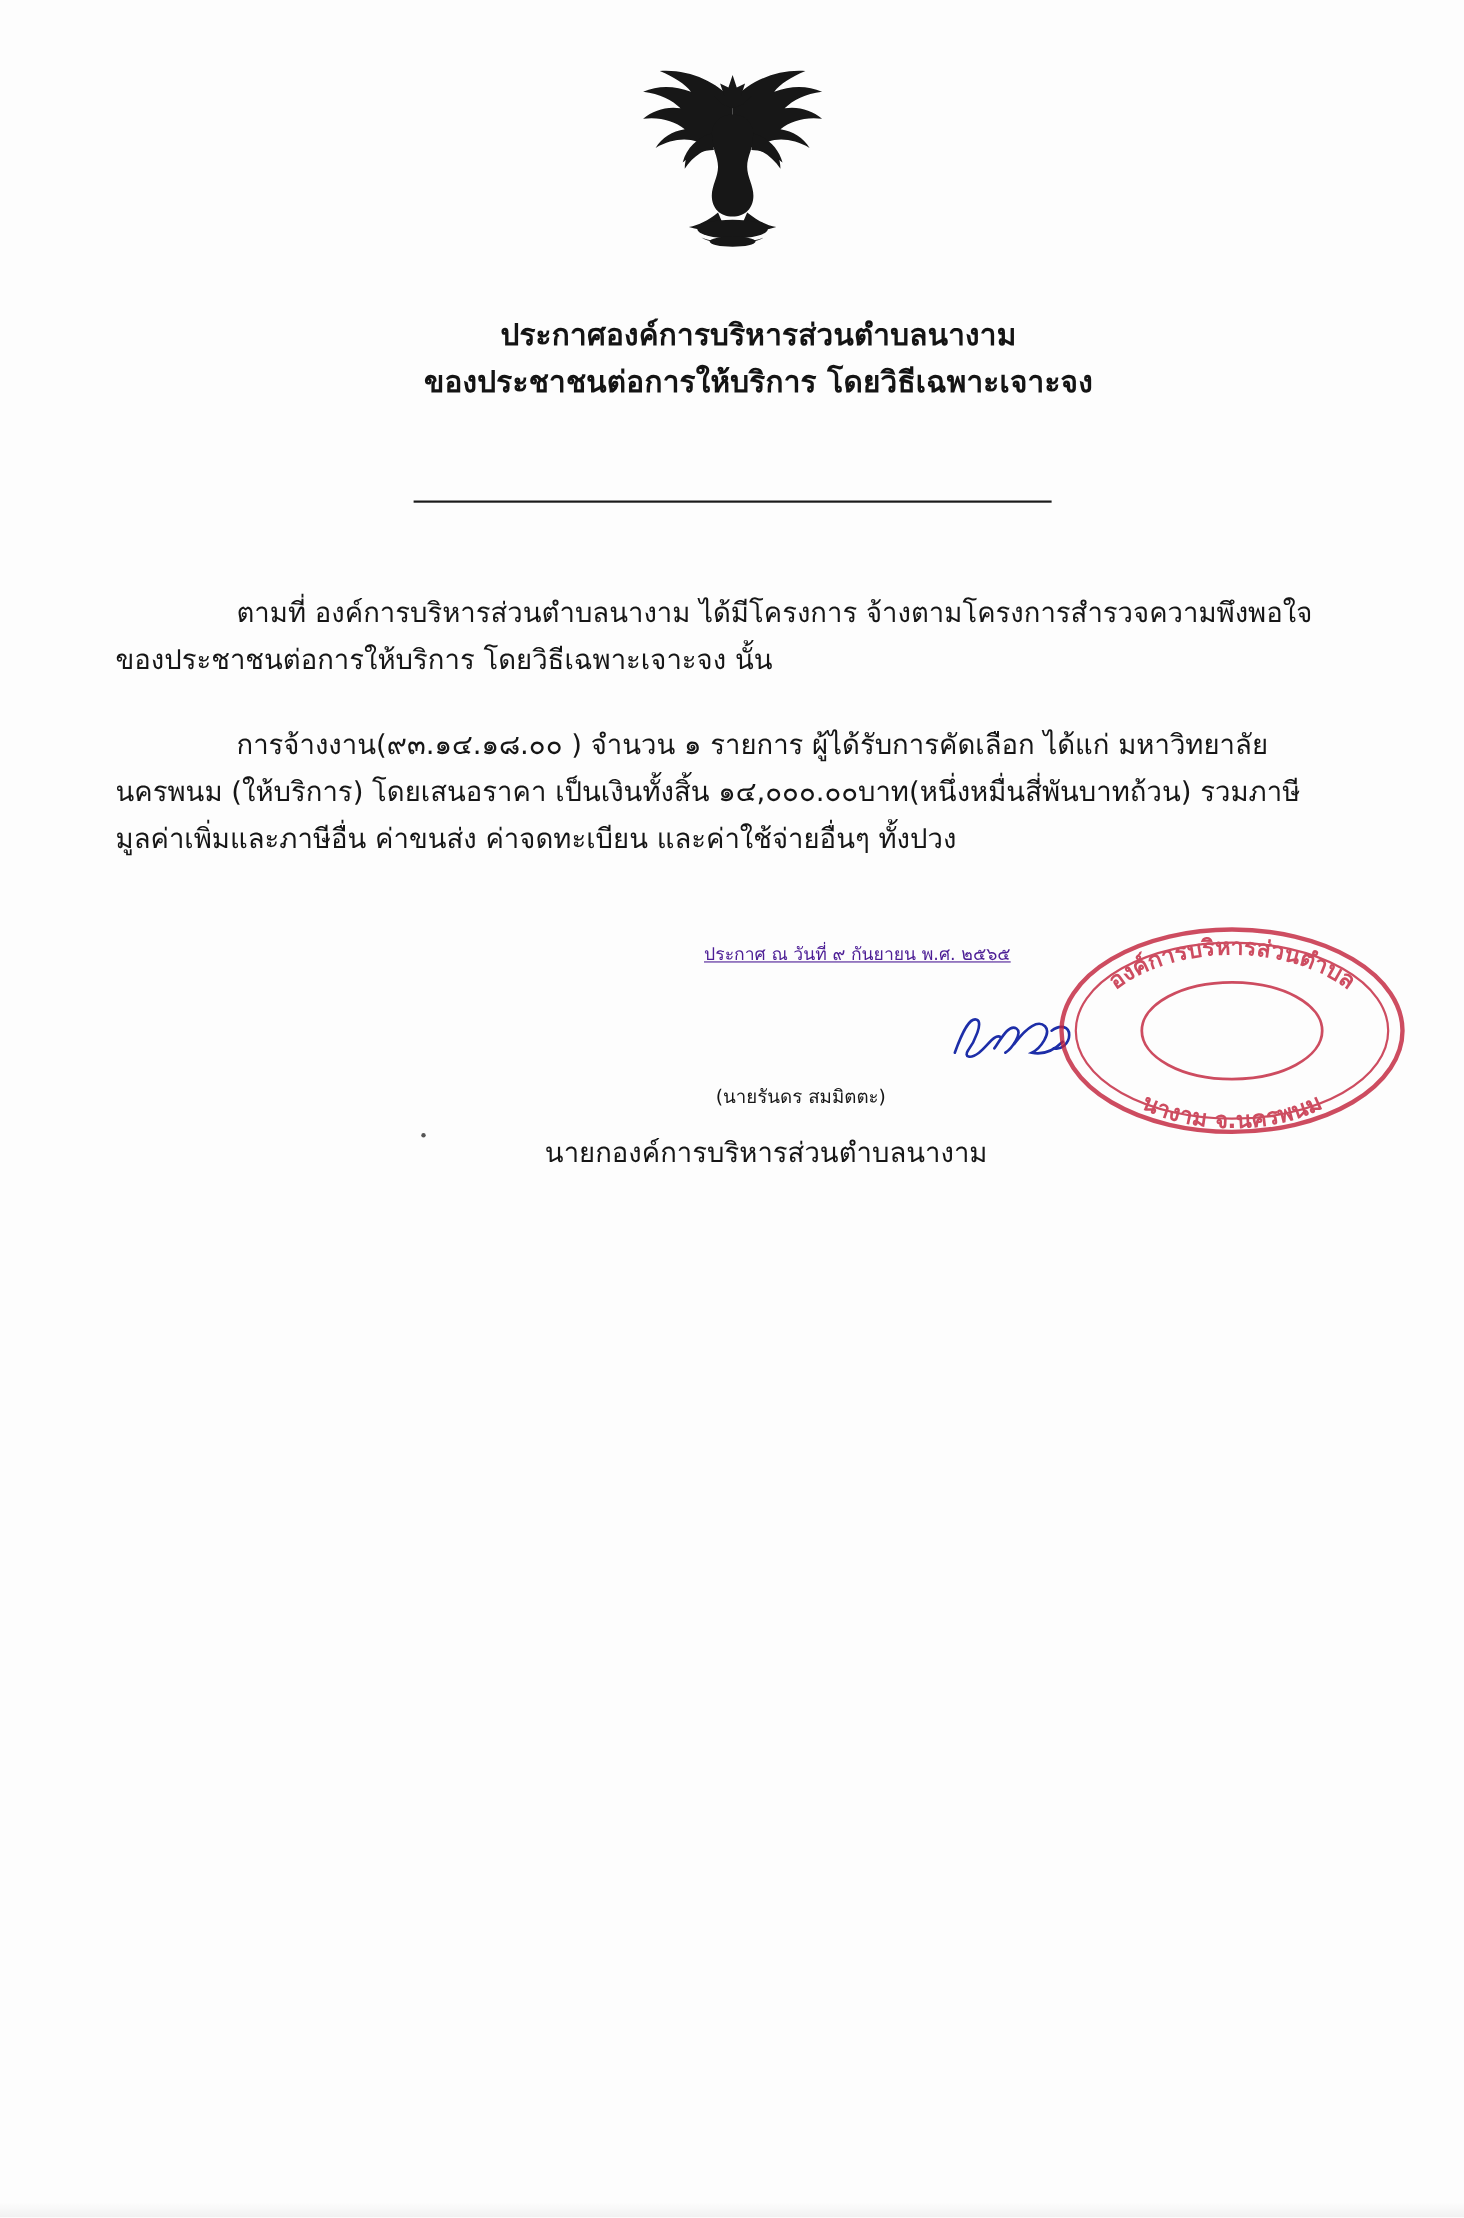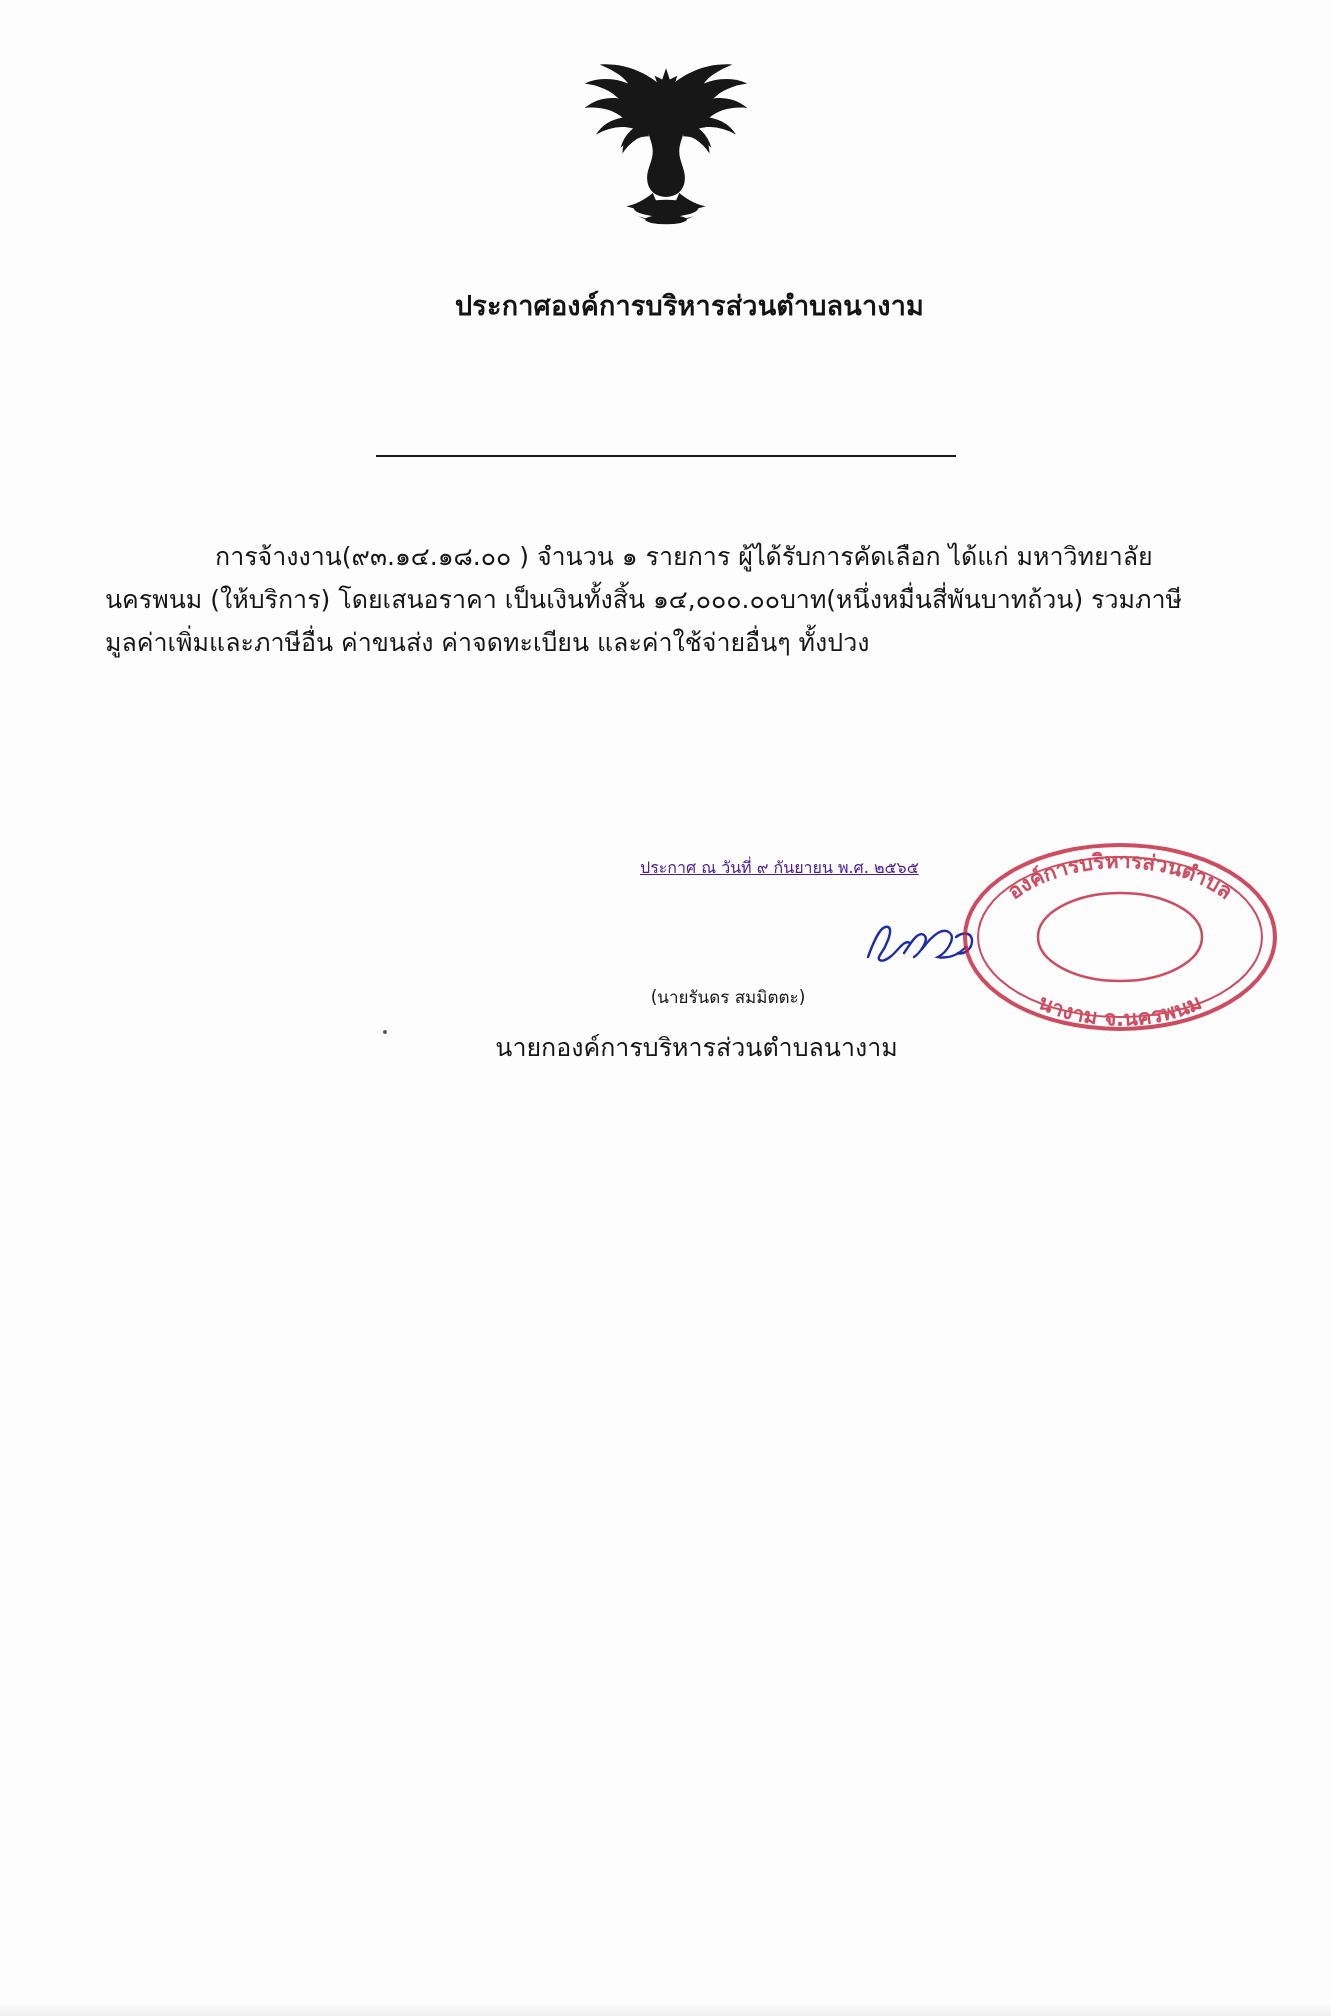--- a/index.html
+++ b/index.html
@@ -191,24 +191,26 @@
         <path d="M114 146 C124 154 132 158 142 160 C130 164 118 164 108 160 Z"></path>
         <ellipse cx="100" cy="162" rx="34" ry="9"></ellipse>
         <path d="M70 170 C82 178 118 178 130 170 C118 176 82 176 70 170 Z"></path>
         <ellipse cx="100" cy="174" rx="22" ry="5"></ellipse>
       </g>
     </svg>
   </div>
 
   <div class="heading">
     <span class="line">ประกาศองค์การบริหารส่วนตำบลนางาม</span>
+    <span class="line">ของประชาชนต่อการให้บริการ  โดยวิธีเฉพาะเจาะจง</span>
   </div>
   <div class="rule"></div>
 
   <div class="body-text">
+    <p class="para"><span class="indent"></span><span>ตามที่ องค์การบริหารส่วนตำบลนางาม ได้มีโครงการ จ้างตามโครงการสำรวจความพึงพอใจ  ของประชาชนต่อการให้บริการ   โดยวิธีเฉพาะเจาะจง  นั้น</span></p>
     <p class="para"><span class="indent"></span><span>การจ้างงาน(๙๓.๑๔.๑๘.๐๐ ) จำนวน ๑ รายการ ผู้ได้รับการคัดเลือก ได้แก่ มหาวิทยาลัยนครพนม (ให้บริการ) โดยเสนอราคา เป็นเงินทั้งสิ้น ๑๔,๐๐๐.๐๐บาท(หนึ่งหมื่นสี่พันบาทถ้วน) รวมภาษีมูลค่าเพิ่มและภาษีอื่น ค่าขนส่ง ค่าจดทะเบียน และค่าใช้จ่ายอื่นๆ ทั้งปวง</span></p>
   </div>
 
   <div class="sign-block">
     <div class="date-line">ประกาศ ณ วันที่   ๙   กันยายน   พ.ศ. ๒๕๖๕</div>
 
     <svg class="signature-scribble" viewBox="0 0 130 60">
       <g fill="none" stroke="#1d2ea8" stroke-width="2.4" stroke-linecap="round">
         <path d="M8 44 C16 22 22 12 28 14 C34 16 26 34 20 42 C16 48 22 50 30 44 C38 38 44 26 50 30"></path>
         <path d="M44 40 C52 28 58 18 64 22 C70 26 60 40 54 44"></path>

